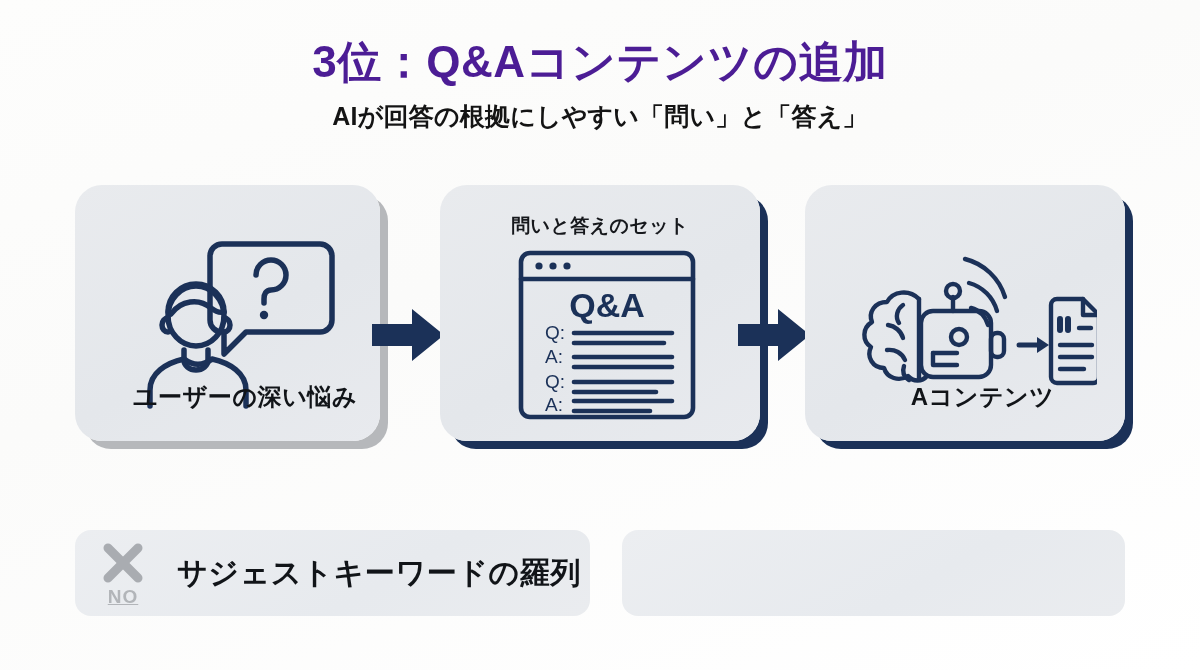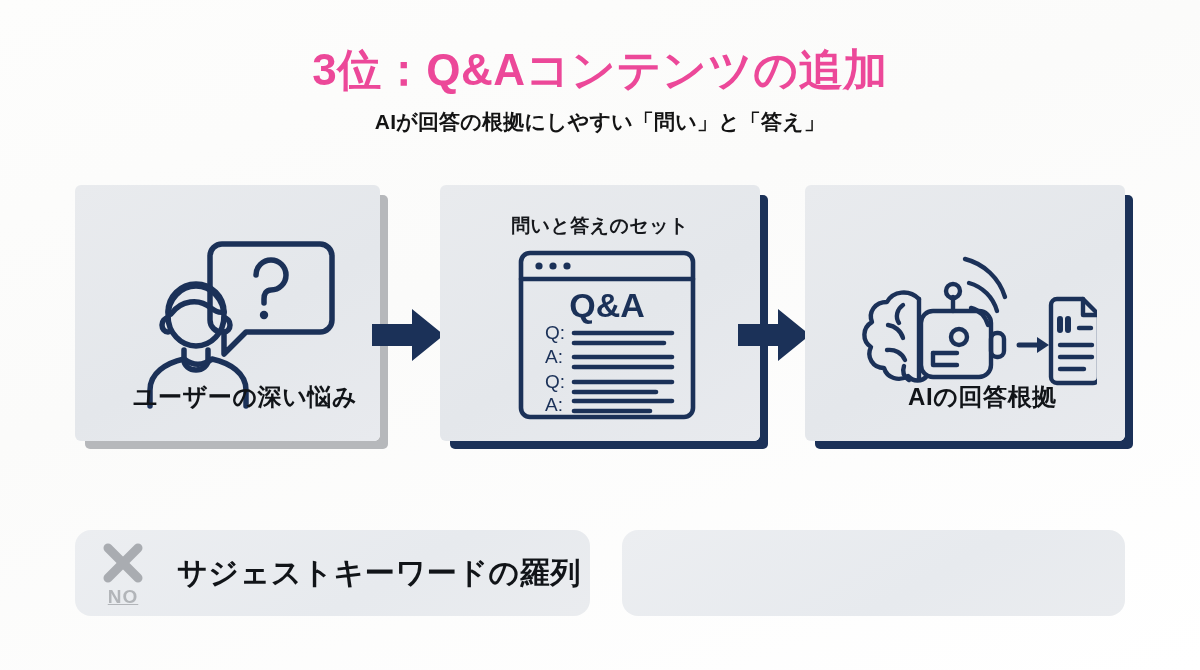--- a/index.html
+++ b/index.html
@@ -19,46 +19,46 @@
   
   .header {
     position: absolute;
     left: 0; top: 34px;
     width: 1200px;
     text-align: center;
   }
   .title {
     font-size: 44px;
     font-weight: 700;
-    color: #ec4899;
+    color: #4c1d95;
     letter-spacing: 0.5px;
     line-height: 1.1;
-    margin: 12px;
+    margin: 4px;
     white-space: nowrap;
   }
   .subtitle {
-    font-size: 21px;
+    font-size: 25px;
     font-weight: 700;
     color: #141414;
     margin: 14px 0 0 0;
     letter-spacing: 0.2px;
     white-space: nowrap;
   }
 
   
   .stage {
     position: absolute;
     left: 0; top: 0;
     width: 1200px; height: 670px;
   }
   .card {
     position: absolute;
     top: 185px;
     height: 256px;
-    border-radius: 6px;
+    border-radius: 27px;
     background: linear-gradient(150deg, #e9ebee 0%, #e4e7eb 55%, #e8eaee 100%);
     box-sizing: border-box;
     padding-left: 40px;
   }
   .card.shadow-gray  { box-shadow: 9px 9px 0 -1px #b6b8bb; }
   .card.shadow-navy  { box-shadow: 9px 9px 0 -1px #1b3158; }
 
   .card-1 { left: 75px;  width: 305px; }
   .card-2 { left: 440px; width: 320px; }
   .card-3 { left: 805px; width: 320px; }
@@ -260,21 +260,21 @@
 
         <path d="M210 46 h26 l16 16 v62 a6 6 0 0 1 -6 6 h-36 a6 6 0 0 1 -6 -6 v-72 a6 6 0 0 1 6 -6 z"></path>
         <path d="M236 46 v16 h16"></path>
         <path d="M213 66 v11 M221 66 v11" stroke-width="6"></path>
         <path d="M232 75 h12"></path>
         <path d="M213 92 h32"></path>
         <path d="M213 104 h32"></path>
         <path d="M213 116 h24"></path>
       </svg>
     </div>
-    <div class="card-label">AIの回答根拠</div>
+    <div class="card-label">Aコンテンツ</div>
   </div>
 </div>
 
 <div class="bar bar-no">
   <div class="bar-mark">
     <div class="mark-glyph">
       <svg width="46" height="46" viewBox="0 0 46 46" fill="none" stroke="#a9acb1" stroke-width="9" stroke-linecap="round">
         <path d="M8 8 L38 38"></path>
         <path d="M38 8 L8 38"></path>
       </svg>

